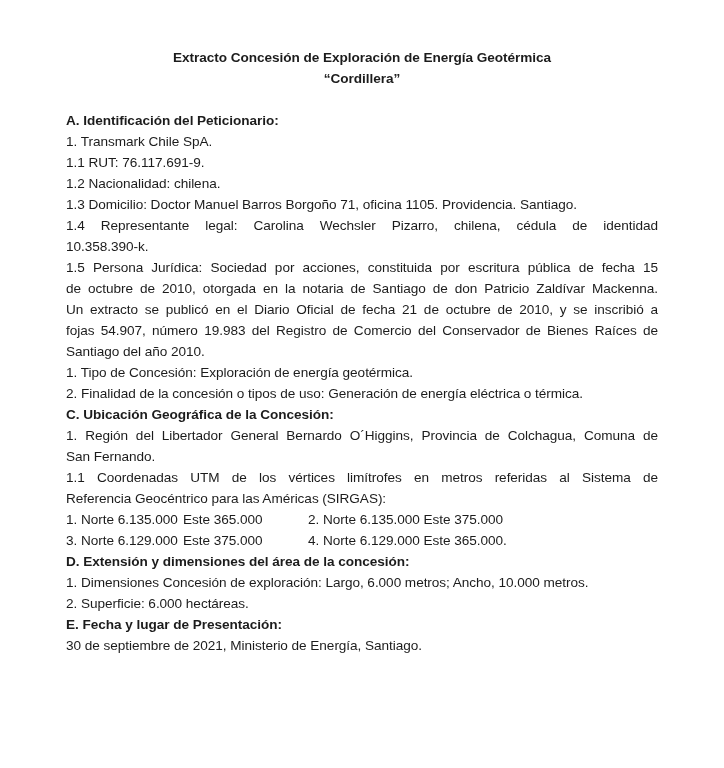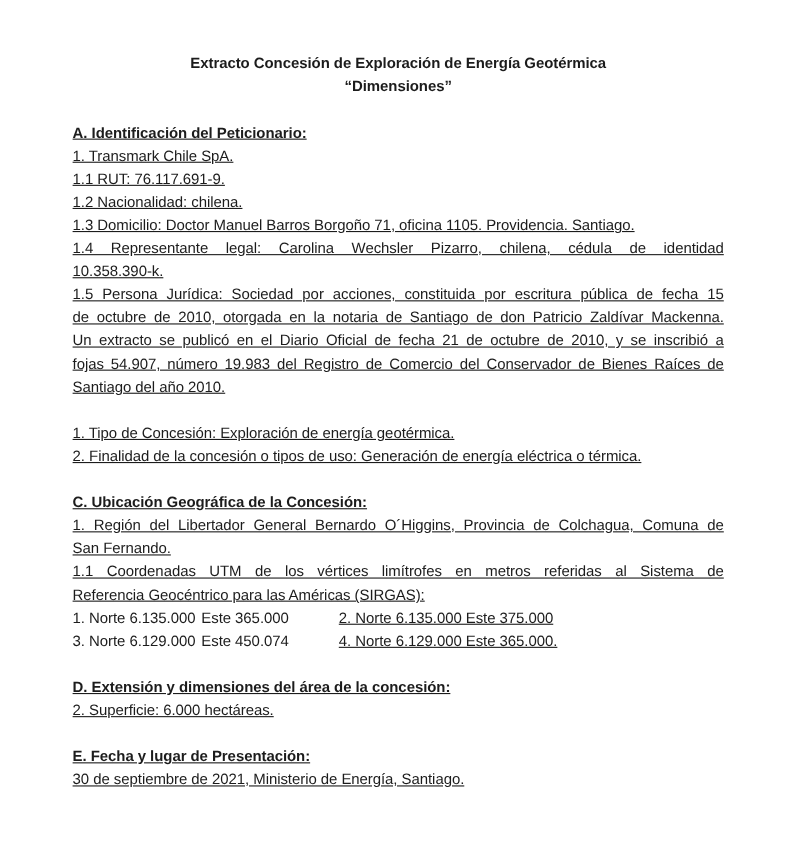--- a/index.html
+++ b/index.html
@@ -19,22 +19,20 @@
     color: #1c1c1c;
     letter-spacing: -0.05px;
     overflow: hidden;
   }
   .doc-title {
     text-align: center;
     font-weight: bold;
     margin-bottom: 21px;
   }
   .doc-section {
-    margin-top: 21px;
-    text-decoration: underline;
   }
   .heading {
     font-weight: bold;
   }
   .line {
     white-space: nowrap;
   }
   .line.just {
     white-space: normal;
     text-align: justify;
@@ -48,21 +46,21 @@
     display: inline-block;
     width: 125px;
   }
 </style>
 </head>
 <body>
 
 <div class="page">
   <div class="doc-title">
     <div>Extracto Concesión de Exploración de Energía Geotérmica</div>
-    <div>“Dimensiones”</div>
+    <div>“Cordillera”</div>
   </div>
   <div id="sections">
       <section class="doc-section">
         <div class="heading">A. Identificación del Peticionario:</div>
         <div class="line">1. Transmark Chile SpA.</div>
         <div class="line">1.1 RUT: 76.117.691-9.</div>
         <div class="line">1.2 Nacionalidad: chilena.</div>
         <div class="line">1.3 Domicilio: Doctor Manuel Barros Borgoño 71, oficina 1105. Providencia. Santiago.</div>
         <div class="line just">1.4 Representante legal: Carolina Wechsler Pizarro, chilena, cédula de identidad</div>
         <div class="line">10.358.390-k.</div>
@@ -77,25 +75,26 @@
         <div class="line">2. Finalidad de la concesión o tipos de uso: Generación de energía eléctrica o térmica.</div>
       </section>
       <section class="doc-section">
         <div class="heading">C. Ubicación Geográfica de la Concesión:</div>
         <div class="line just">1. Región del Libertador General Bernardo O´Higgins, Provincia de Colchagua, Comuna de</div>
         <div class="line">San Fernando.</div>
         <div class="line just">1.1 Coordenadas UTM de los vértices limítrofes en metros referidas al Sistema de</div>
         <div class="line">Referencia Geocéntrico para las Américas (SIRGAS):</div>
         <div class="coords">
           <div><span class="c0">1. Norte 6.135.000</span><span class="c1">Este 365.000</span><span class="c2">2. Norte 6.135.000 Este 375.000</span></div>
-          <div><span class="c0">3. Norte 6.129.000</span><span class="c1">Este 450.074</span><span class="c2">4. Norte 6.129.000 Este 365.000.</span></div>
+          <div><span class="c0">3. Norte 6.129.000</span><span class="c1">Este 375.000</span><span class="c2">4. Norte 6.129.000 Este 365.000.</span></div>
         </div>
       </section>
       <section class="doc-section">
         <div class="heading">D. Extensión y dimensiones del área de la concesión:</div>
+        <div class="line">1. Dimensiones Concesión de exploración: Largo, 6.000 metros; Ancho, 10.000 metros.</div>
         <div class="line">2. Superficie: 6.000 hectáreas.</div>
       </section>
       <section class="doc-section">
         <div class="heading">E. Fecha y lugar de Presentación:</div>
         <div class="line">30 de septiembre de 2021, Ministerio de Energía, Santiago.</div>
       </section>
     </div>
 </div>
 
 </body></html>

